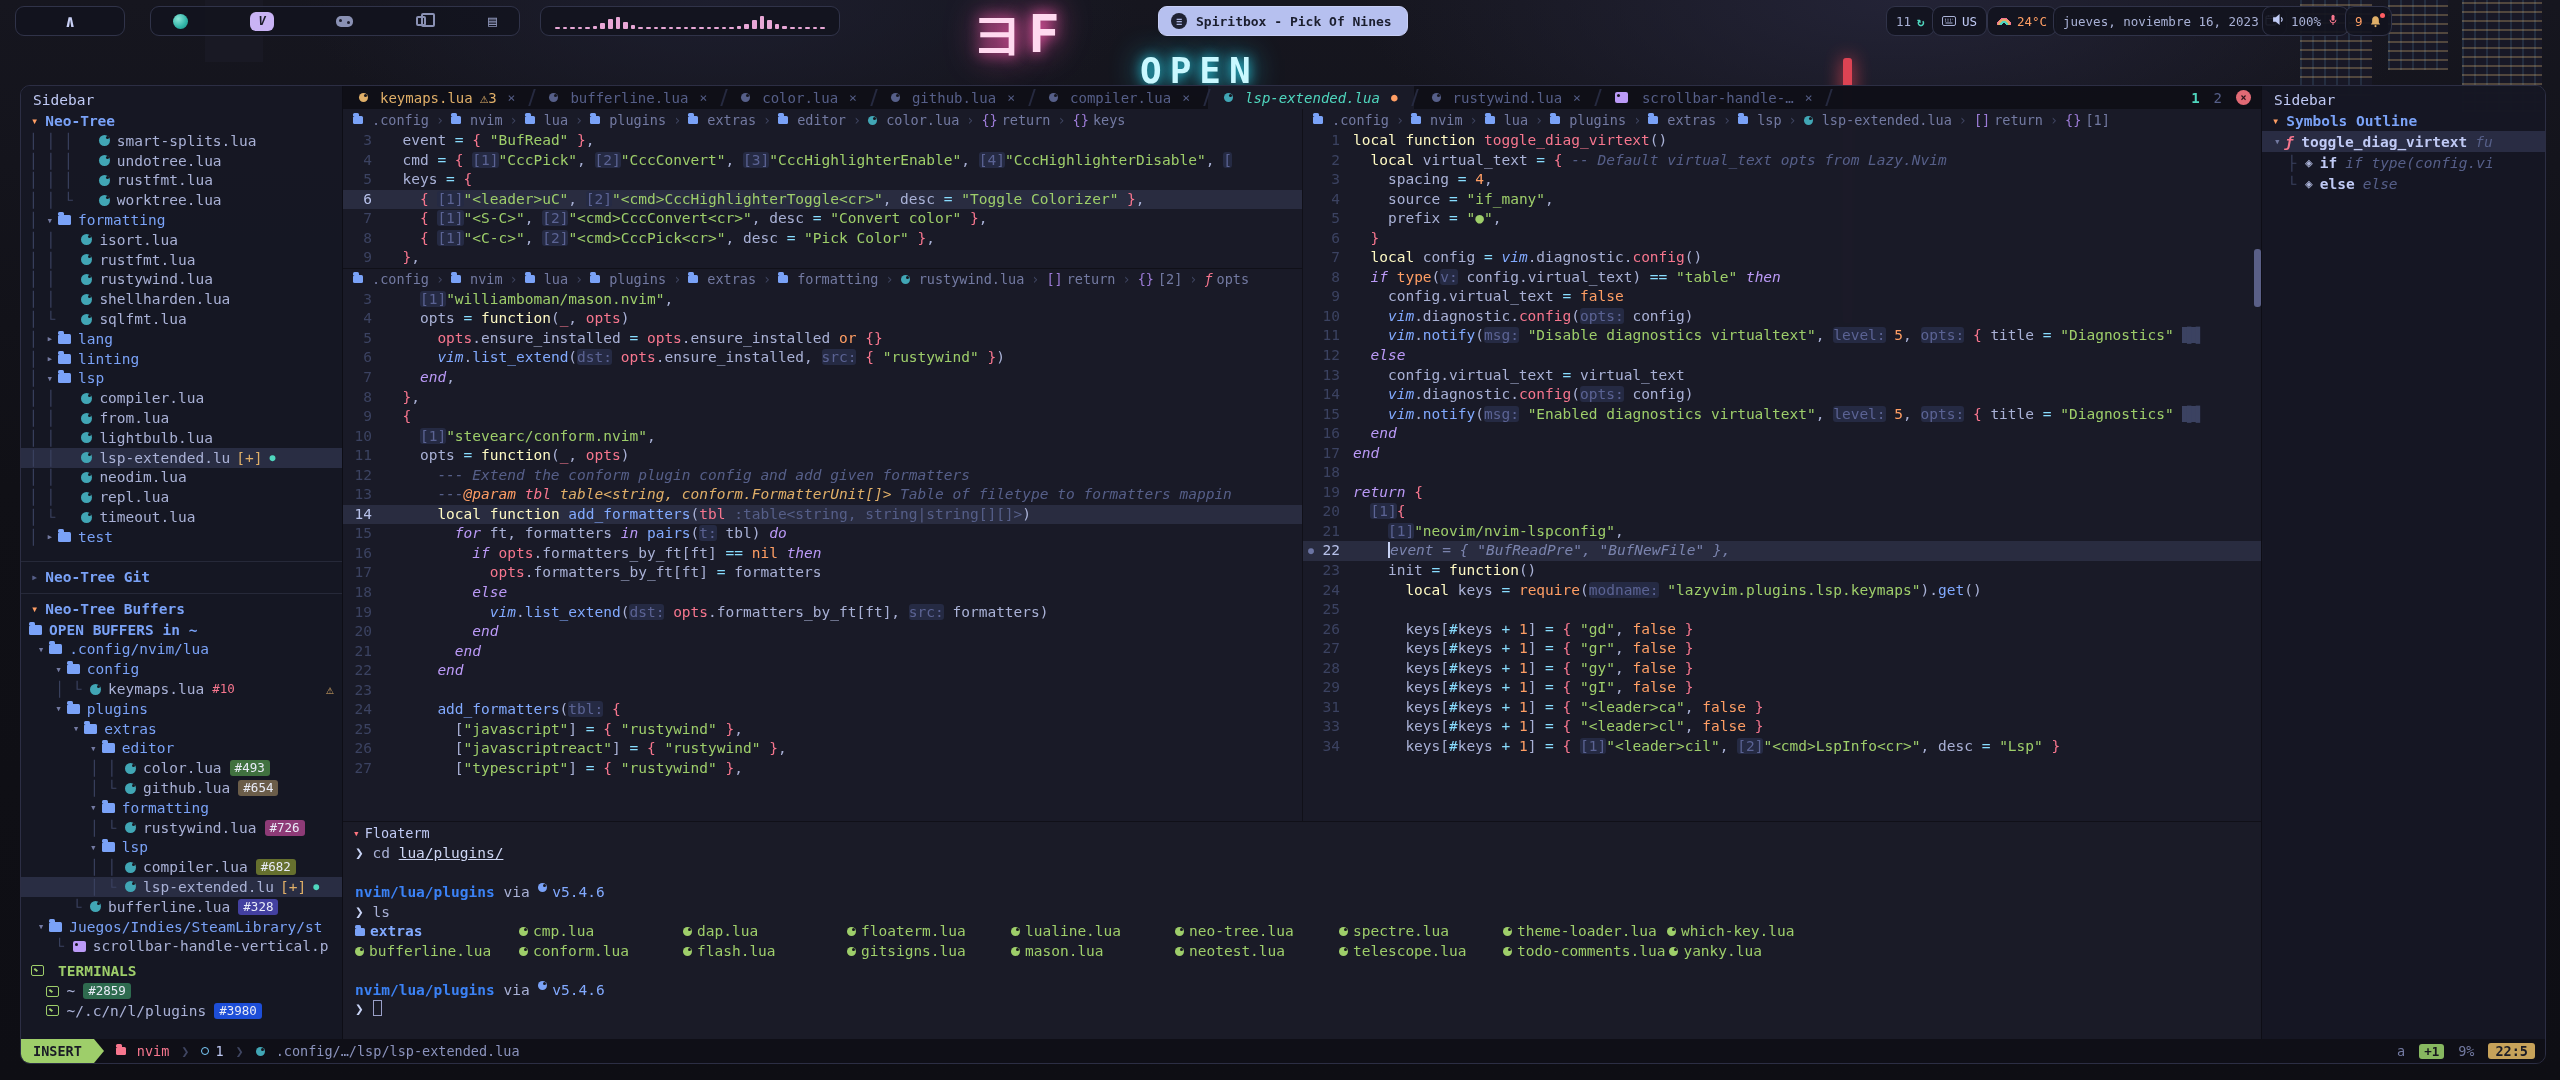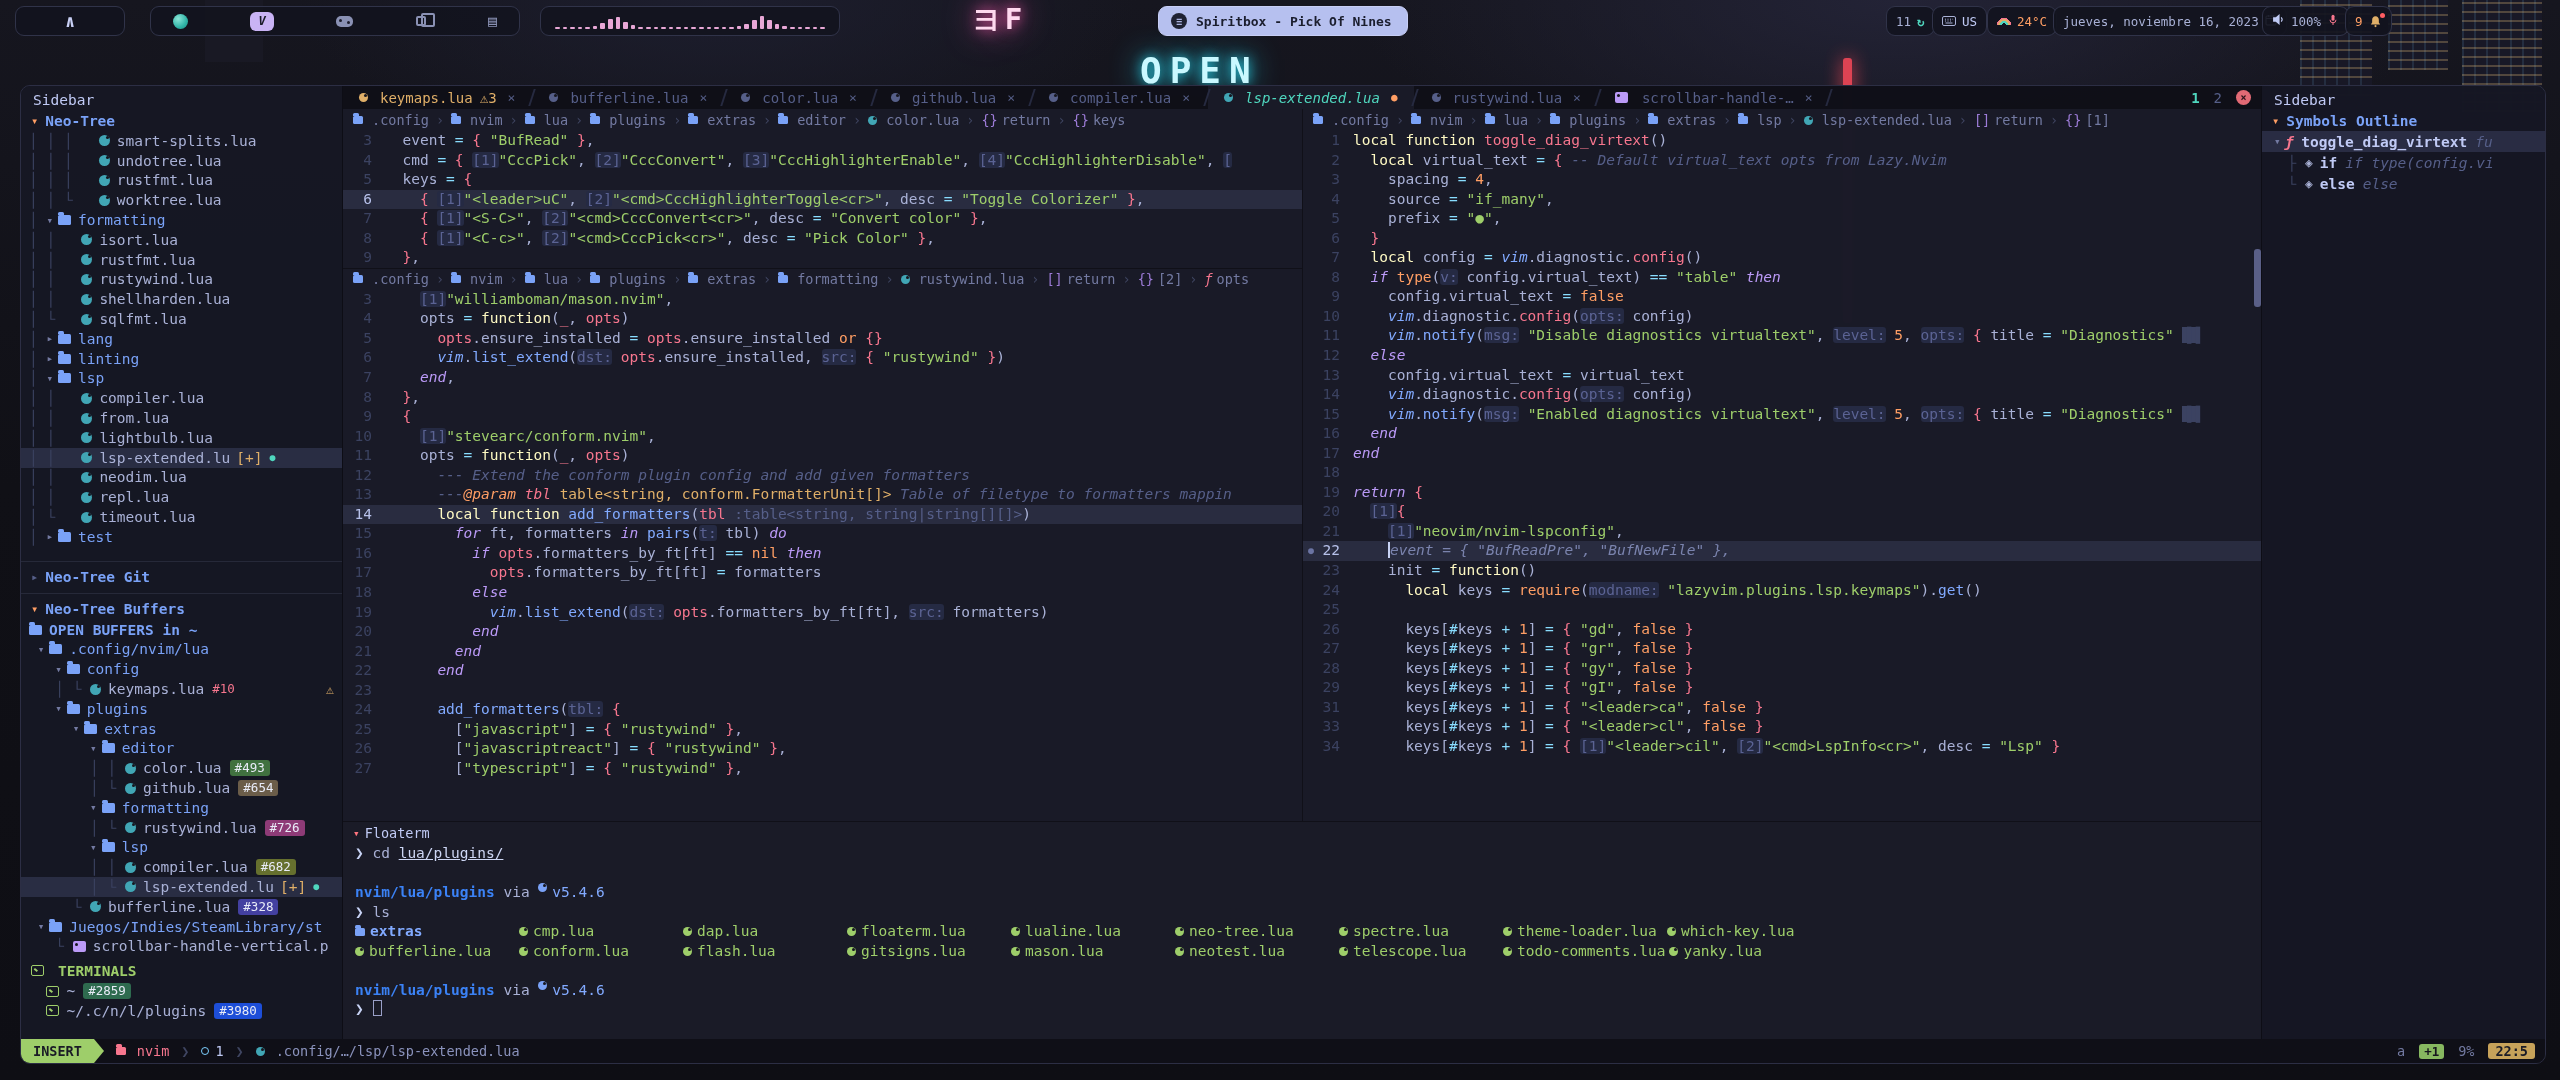--- a/index.html
+++ b/index.html
@@ -4,21 +4,21 @@
 <style>
   html,body{margin:0;padding:0;width:2560px;height:1080px;overflow:hidden;background:#0f0f17;
     font-family:"DejaVu Sans Mono","Liberation Mono",monospace;}
   *{box-sizing:border-box}
   
   #wallpaper{position:absolute;inset:0;
     background:
       radial-gradient(900px 320px at 74% 0%,#232336 0%,rgba(20,20,32,0) 60%),
       radial-gradient(700px 260px at 28% 0%,#1d1e2e 0%,rgba(16,16,24,0) 60%),
       linear-gradient(#16161f,#101016 45%,#0e0e14);}
-  .neon-3f{position:absolute;left:972px;top:0px;font-size:29px;font-weight:bold;color:#ffd9ef;
+  .neon-3f{position:absolute;left:972px;top:0px;font-size:52px;font-weight:bold;color:#ffd9ef;
     text-shadow:0 0 14px #ff5cb1,0 0 34px #ff5cb1;letter-spacing:3px}
   .neon-open{position:absolute;left:1140px;top:50px;font-size:36px;font-weight:bold;letter-spacing:8px;
     color:#c9f8ff;text-shadow:0 0 12px #27c7dd,0 0 30px #27c7dd}
   .neon-red{position:absolute;left:1843px;top:58px;width:9px;height:265px;background:#ff4a5a;
     box-shadow:0 0 18px #ff4a5a;border-radius:3px;opacity:.85}
   .bld{position:absolute;top:0;background:#181826;
     background-image:repeating-linear-gradient(0deg,rgba(255,210,130,.25) 0 2px,transparent 2px 9px),
                      repeating-linear-gradient(90deg,rgba(120,200,255,.12) 0 2px,transparent 2px 12px);}
   .pillar{position:absolute;left:205px;top:0;width:58px;height:62px;background:#191924}
   
@@ -118,21 +118,21 @@
   .cl{display:flex;height:19.55px;line-height:19.55px;font-size:14.5px;white-space:pre}
   .cl .sg{width:16px;flex:none;color:#6b74a3;font-size:10px;text-align:center;line-height:19.55px}
   .cl .sg.narrow{width:8px}
   .cl .ln{width:34px;flex:none;text-align:right;padding-right:13px;color:#3b4261}
   .cl.hl{background:rgba(84,92,130,.28)}
   .cl.hl .ln{color:#b7c1ea}
   .cl .code{flex:1;overflow:hidden}
   .t-d{color:#a9b1d6}.t-k{color:#fef9c3}.t-ki{color:#bb9af7;font-style:italic}
   .t-f{color:#82aaff}.t-p{color:#f7768e}.t-s{color:#9ece6a}.t-n{color:#ff9e64}
   .t-c{color:#565f89;font-style:italic}.t-ci{color:#ff9e64;font-style:italic}
-  .t-pi{color:#f7768e;font-style:italic}.t-yi{color:#e0af68;}
+  .t-pi{color:#f7768e;font-style:italic}.t-yi{color:#e0af68;font-style:italic}
   .t-t{color:#565f89}.t-v{color:#82aaff;font-style:italic}.t-o{color:#89ddff}.t-br{color:#f7768e}
   .t-h{color:#5b6394;background:#252a43;border-radius:3px}
   .t-g{color:#7a83ad;font-style:italic}
   .t-cut{background:#3b4261;color:#3b4261}
   .t-cur{display:inline-block;width:2px;height:16px;background:#c8d3f5;vertical-align:-3px}
   .t-u{color:#cdd6f4;text-decoration:underline}
   .t-pr{color:#c8d3f5}.t-dir{color:#3b82f6;font-weight:bold}.t-ver{color:#82aaff}
   .t-curb{display:inline-block;width:9px;height:16px;border:1px solid #9aa0c8;vertical-align:-3px;margin-left:9px}
   .tl{display:flex;height:19.55px;line-height:19.55px;font-size:14.5px;white-space:pre;padding-left:12px;color:#a9b1d6}
   .lscell{display:inline-flex;align-items:center;min-width:160px;margin-right:4px}

